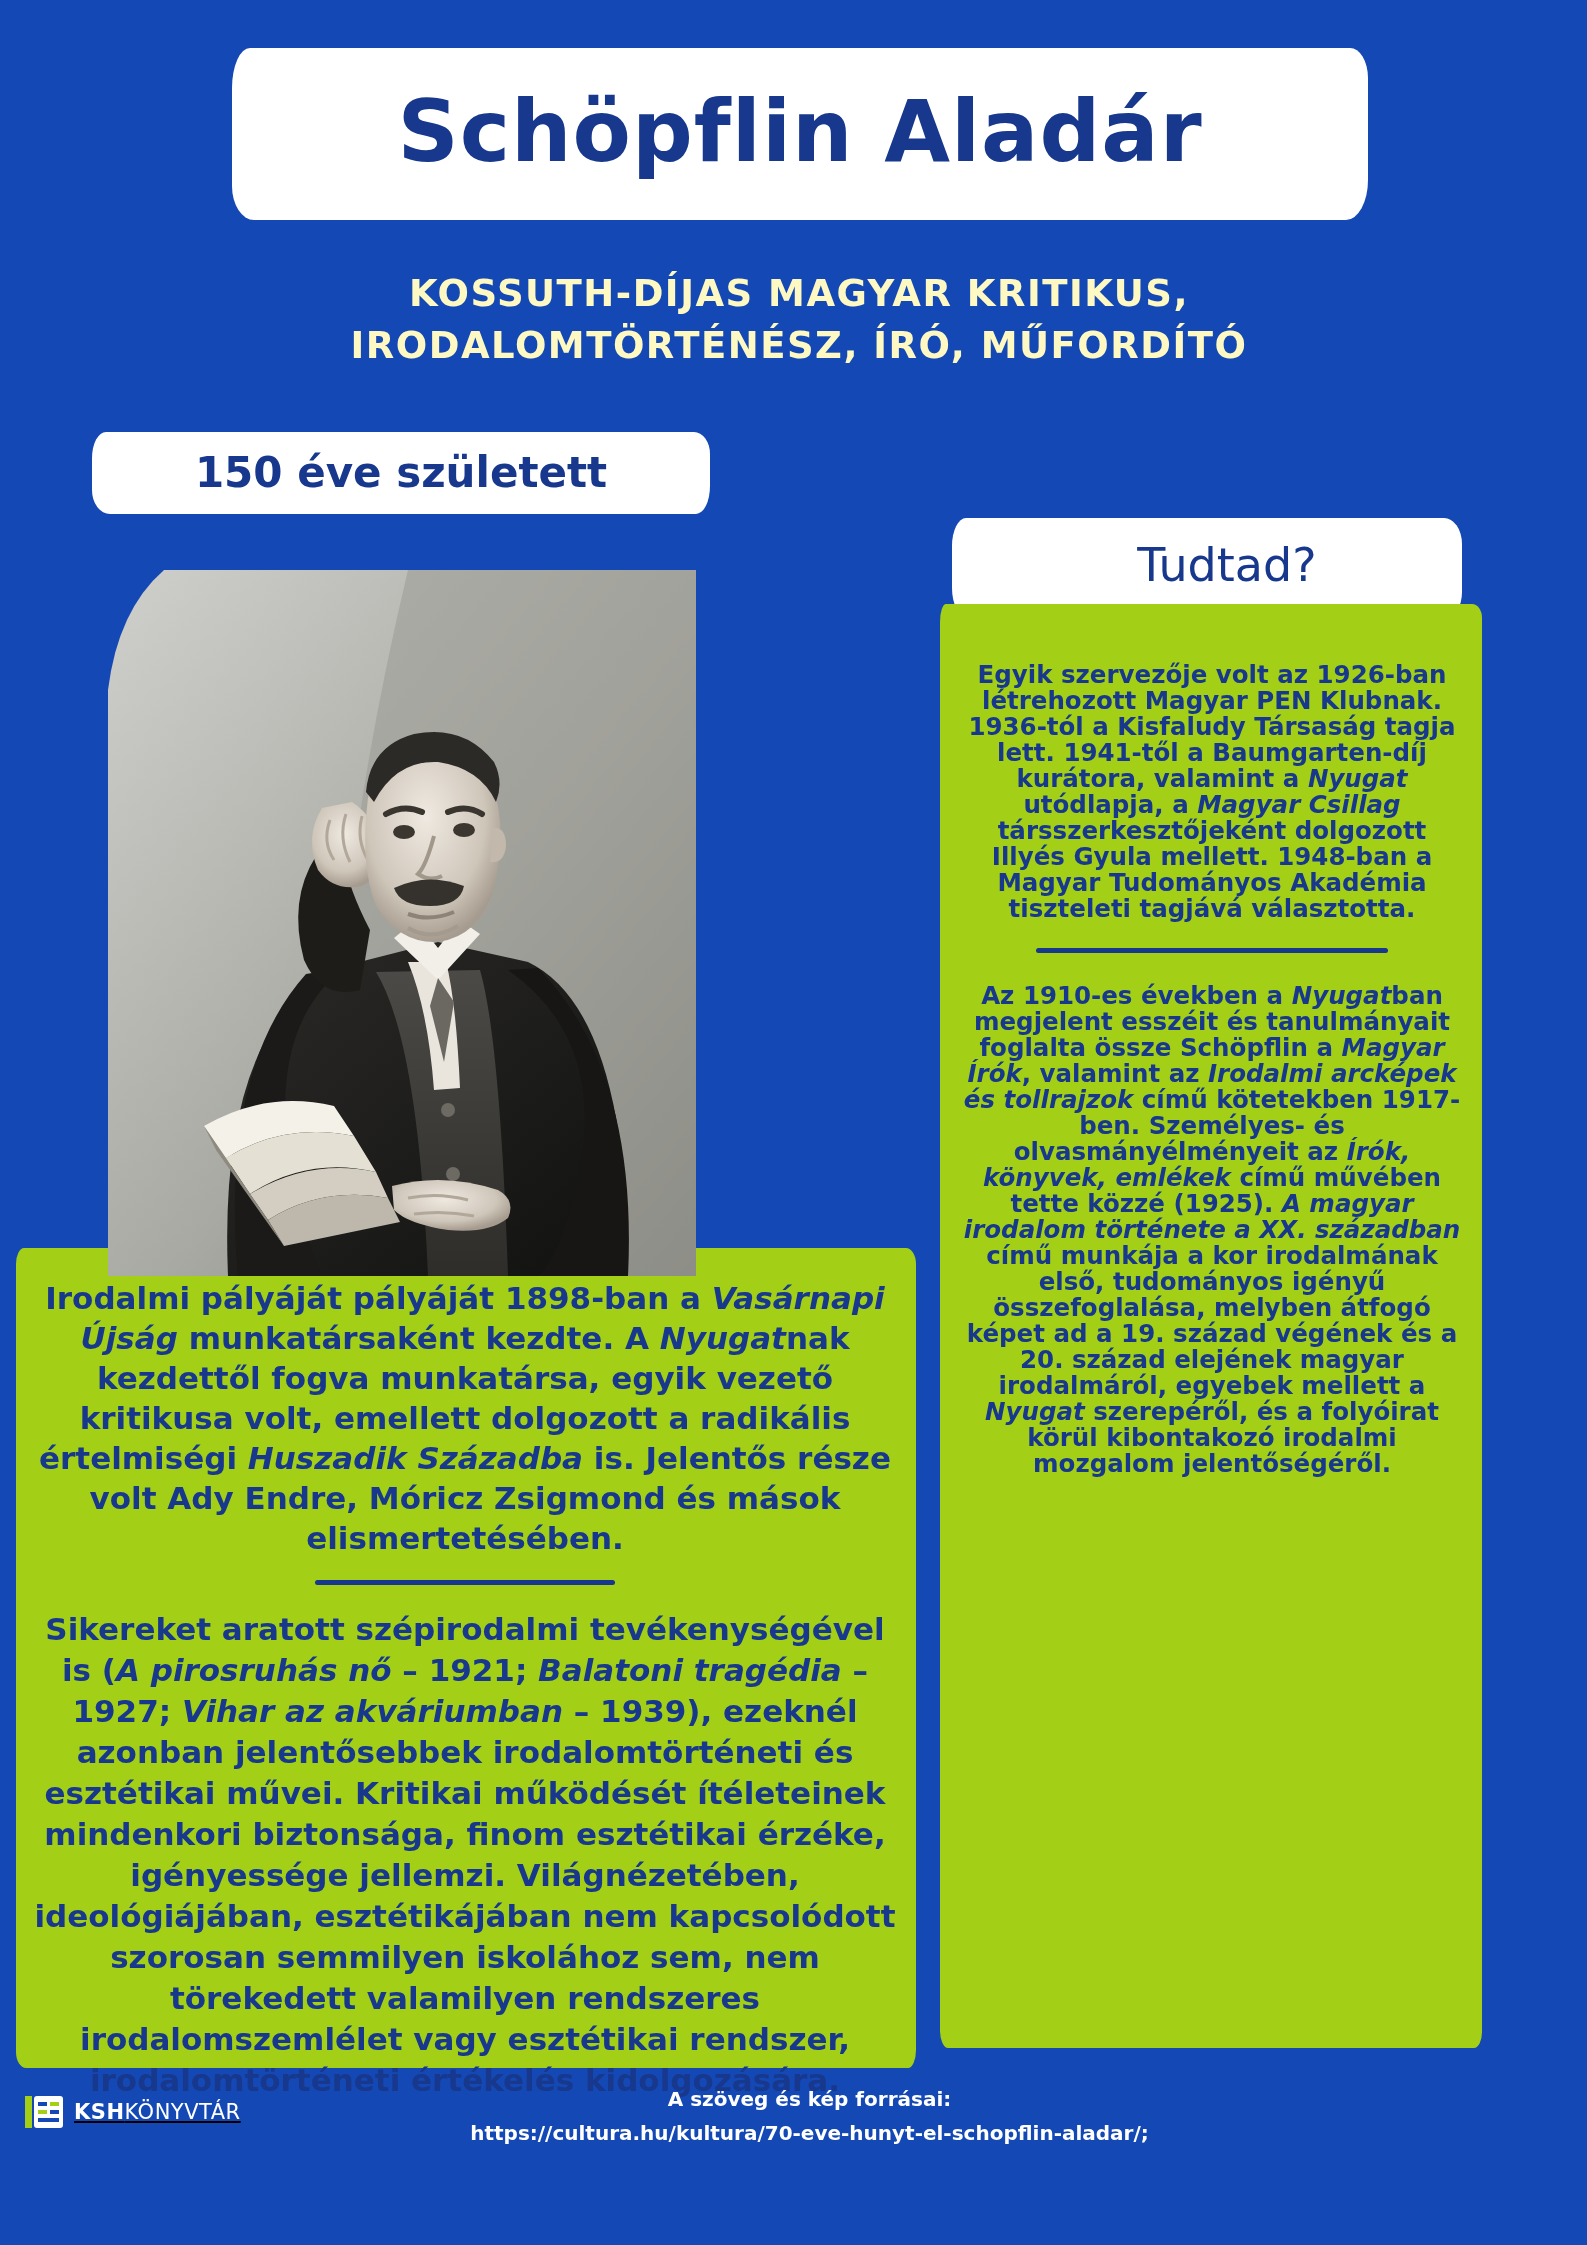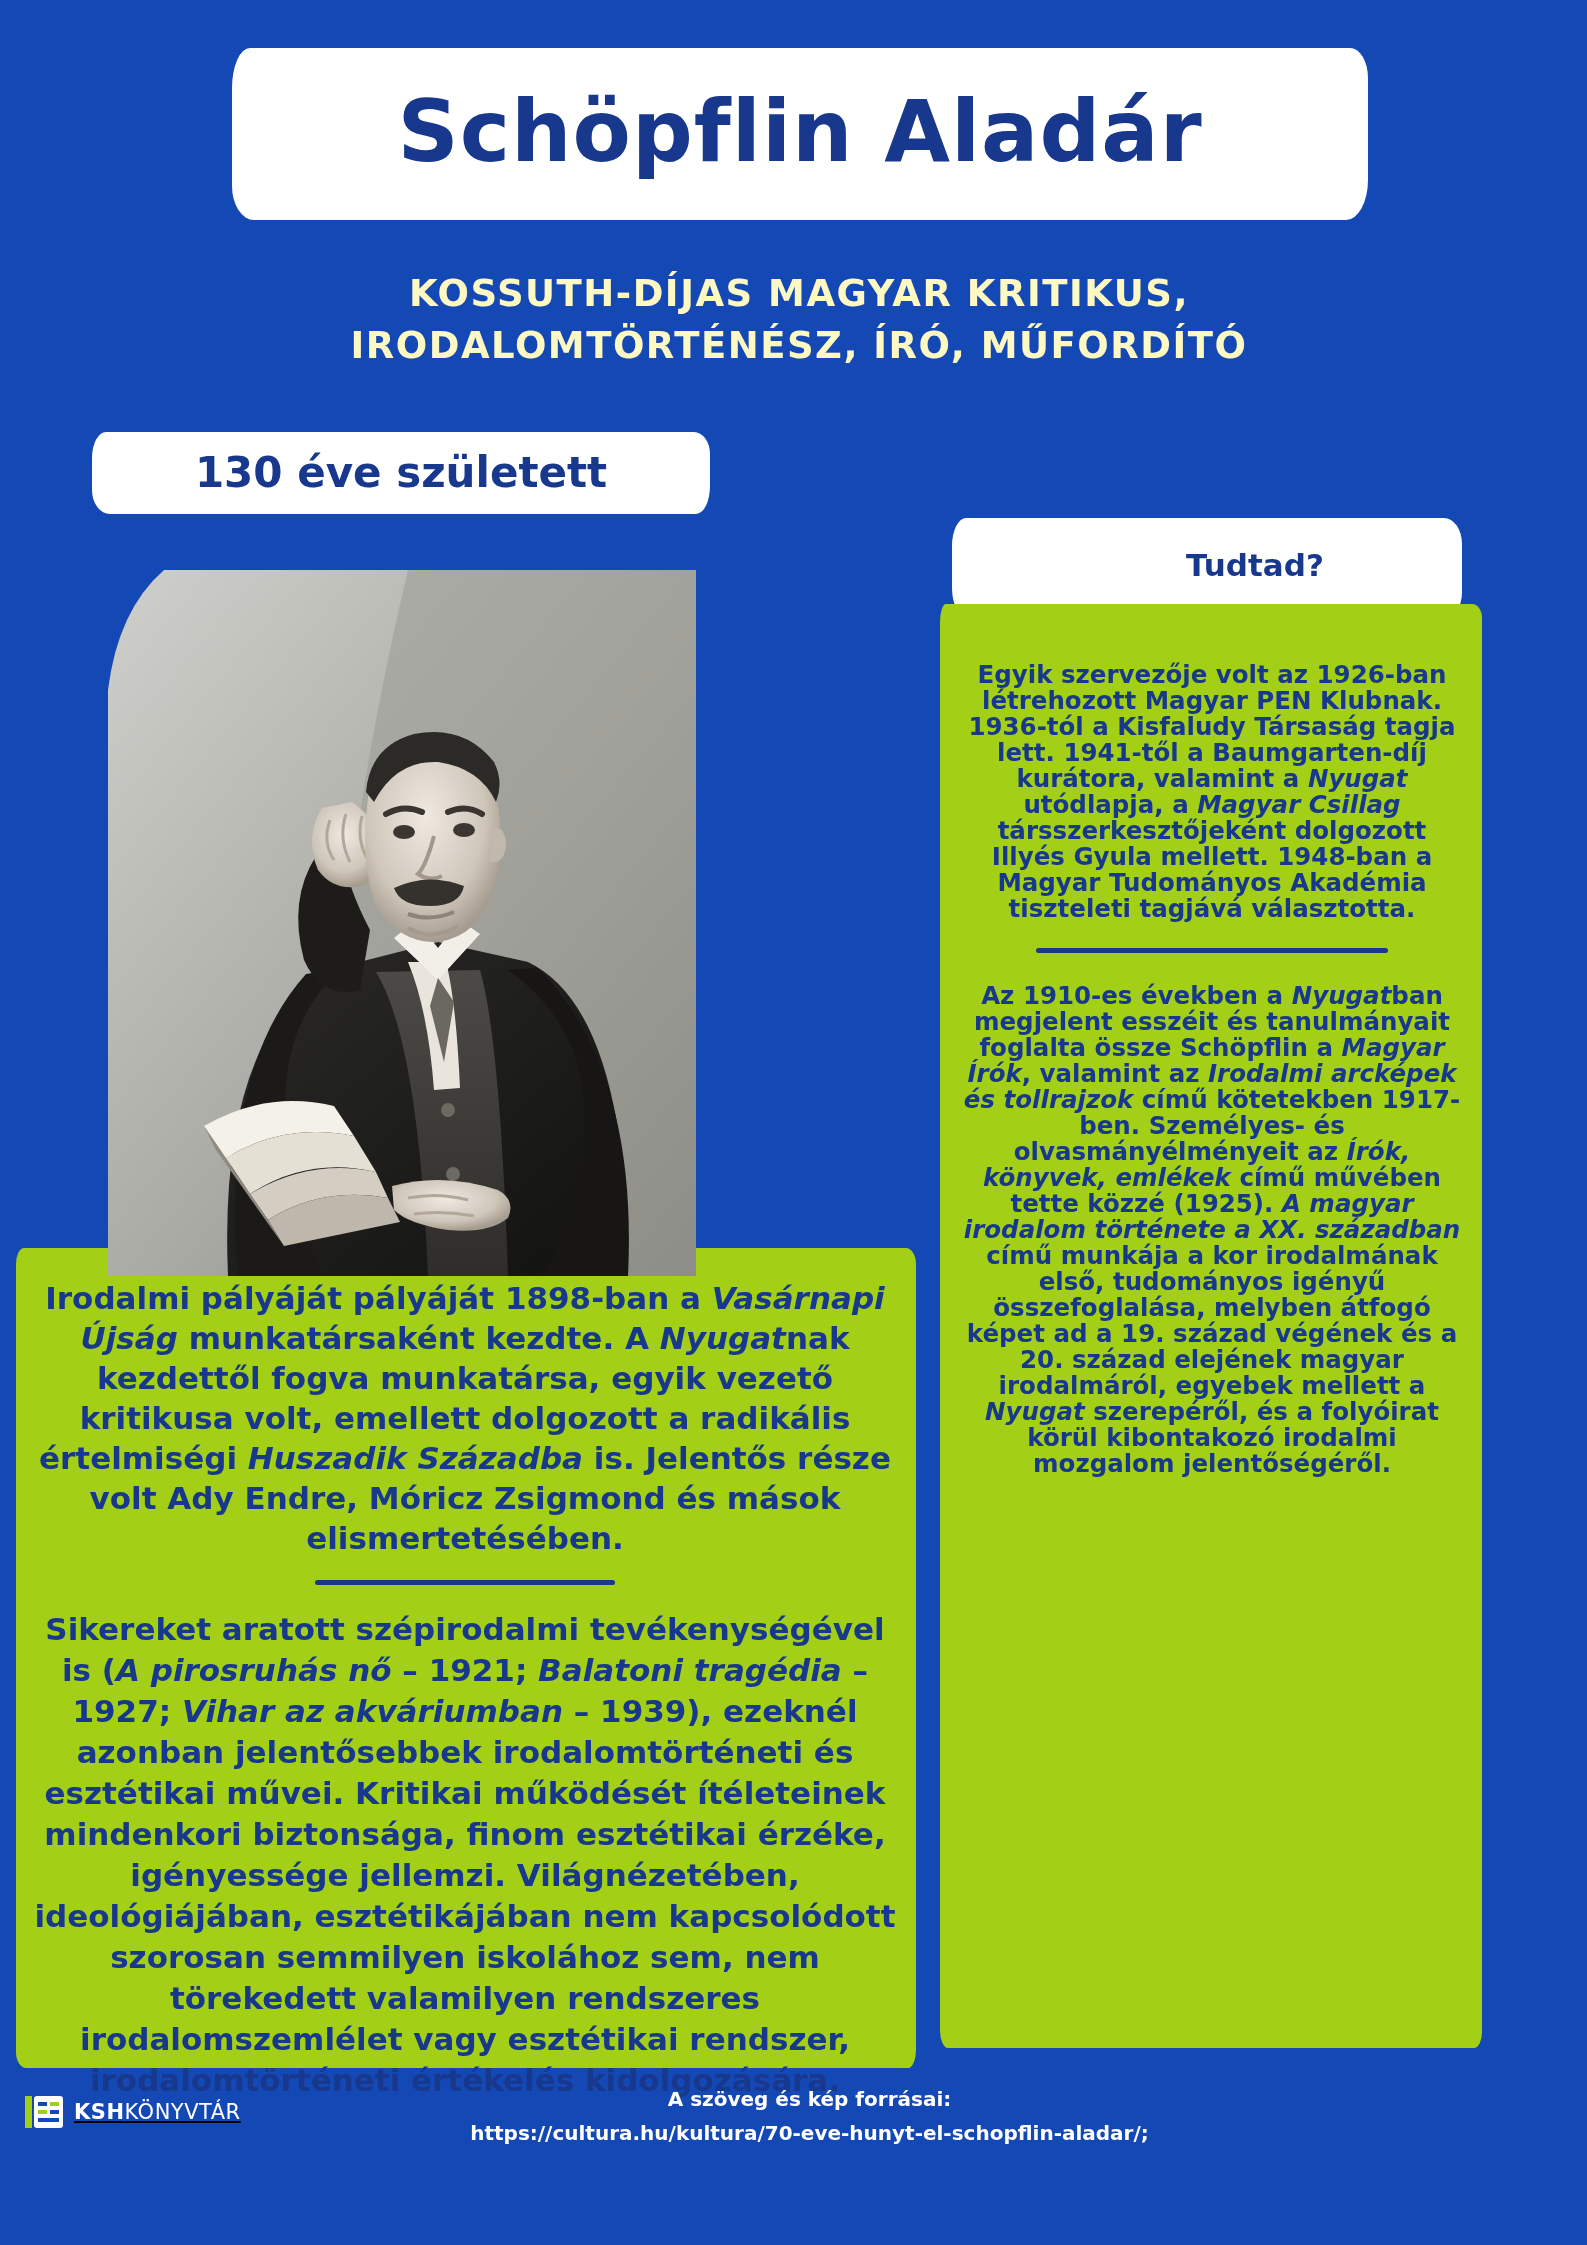--- a/index.html
+++ b/index.html
@@ -80,26 +80,26 @@
     position: absolute;
     left: 952px;
     top: 518px;
     width: 510px;
     height: 100px;
     background: #ffffff;
     border-radius: 14px 18px 16px 16px / 28px 26px 26px 30px;
   }
   .tudtad-text {
     position: absolute;
-    left: 1000px;
+    left: 972px;
     top: 532px;
     width: 510px;
     text-align: center;
-    font-size: 31px;
-    font-weight: bold;
+    font-size: 46px;
+    font-weight: normal;
     color: #17388c;
     line-height: 66px;
   }
 
   
   .portrait {
     position: absolute;
     left: 108px;
     top: 570px;
     width: 588px;
@@ -205,21 +205,21 @@
 <body>
 
 <div class="poster">
 
   <div class="title-plate"></div>
   <div class="title-text">Schöpflin Aladár</div>
 
   <div class="subtitle">KOSSUTH-DÍJAS MAGYAR  KRITIKUS, IRODALOMTÖRTÉNÉSZ, ÍRÓ, MŰFORDÍTÓ</div>
 
   <div class="badge-150"></div>
-  <div class="badge-150-text">130 éve született</div>
+  <div class="badge-150-text">150 éve született</div>
 
   <div class="tudtad-plate"></div>
   <div class="tudtad-text">Tudtad?</div>
 
   <div class="green-right"></div>
   <div class="green-left"></div>
 
   <div class="portrait">
     <svg width="588" height="706" viewBox="0 0 588 706" xmlns="http://www.w3.org/2000/svg" aria-label="portrait">
       <defs>

